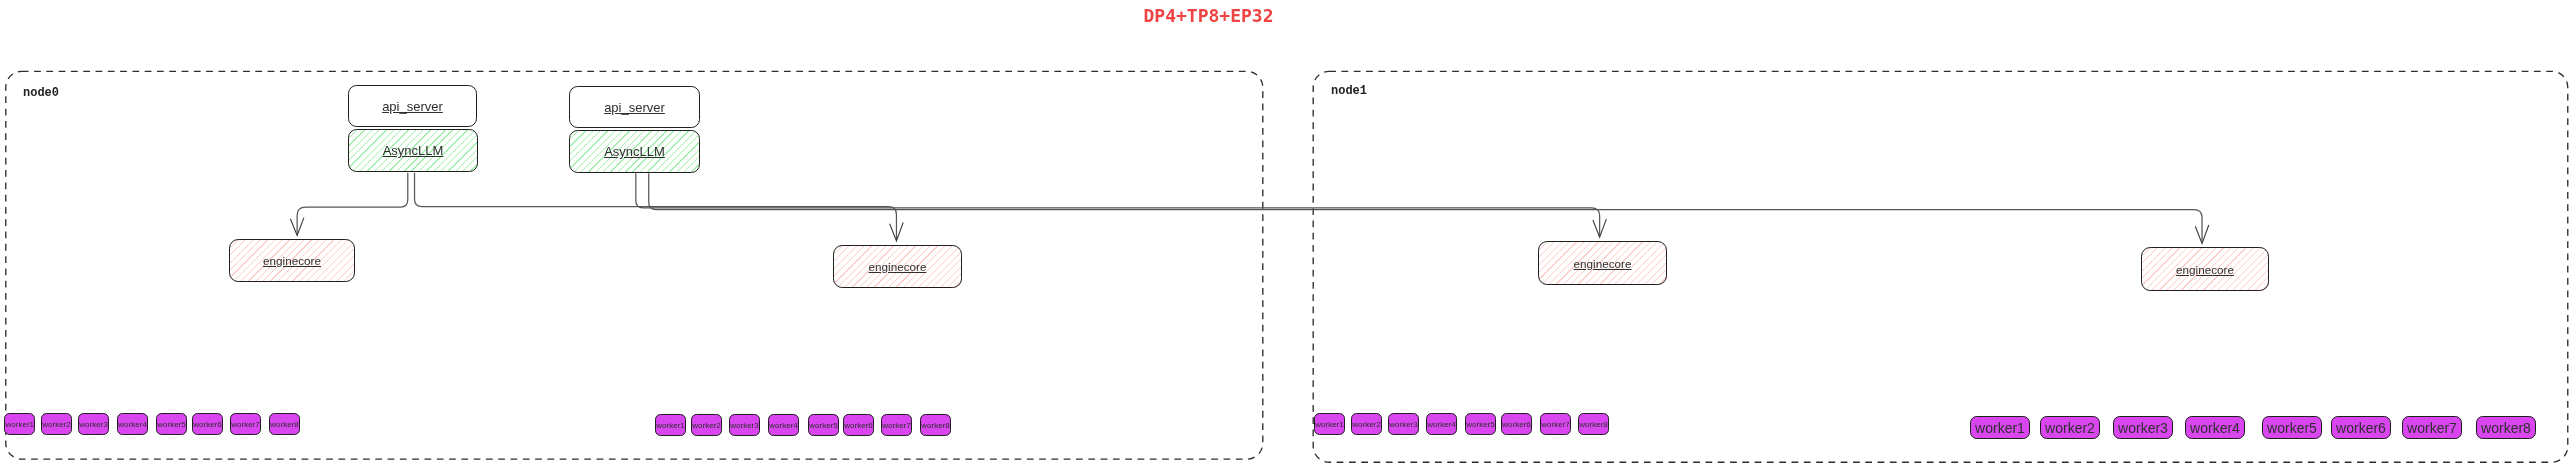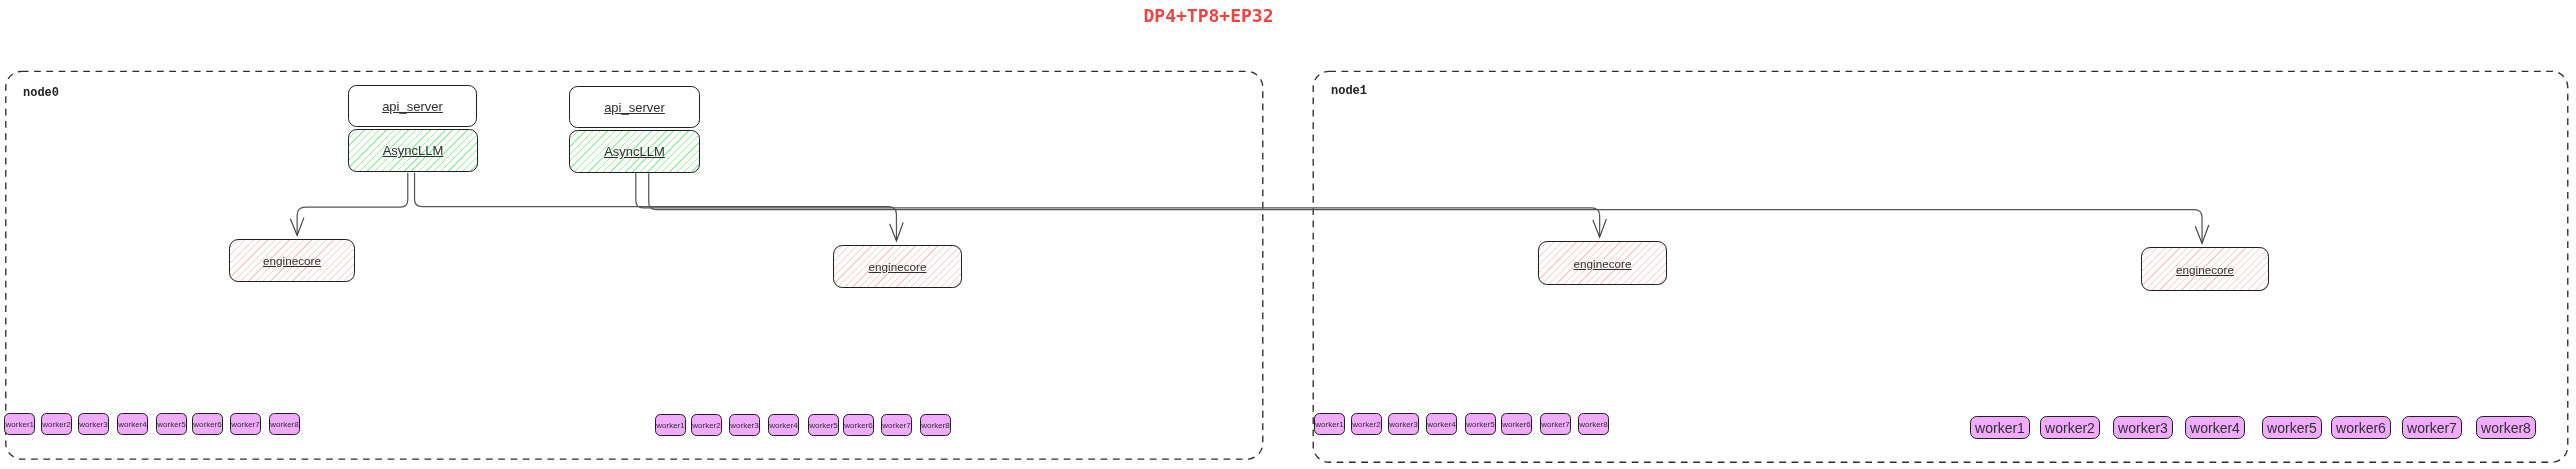--- a/index.html
+++ b/index.html
@@ -9,21 +9,21 @@
          font-family:"DejaVu Sans Mono",monospace;font-weight:bold;font-size:18px;color:#ef4444;}
   .node-label{position:absolute;font-family:Liberation Mono, monospace;font-weight:bold;
               font-size:12px;color:#222;}
   .box{position:absolute;display:flex;align-items:center;justify-content:center;
        border:1.5px solid #1f1f1f;background:#ffffff;box-sizing:border-box;text-decoration:underline;}
   .stackbox{border-radius:8.6px;font-size:13px;}
   .engine{border-radius:9.2px;font-size:11.7px;}
   .hatch-green{background:repeating-linear-gradient(135deg, rgba(140,233,154,.8) 0 1px, rgba(255,255,255,0) 1px 5.2px), #fdfffd;text-align:right;}
   .hatch-red{background:repeating-linear-gradient(135deg, rgba(245,169,160,.55) 0 0.9px, rgba(255,255,255,0) 0.9px 5.2px), #fffdfd;}
   .worker{position:absolute;width:31px;height:22px;border:1.2px solid #1f1f1f;border-radius:5.5px;
-          background:#f0abfc;display:flex;align-items:center;justify-content:center;font-size:8px;box-sizing:border-box;}
+          background:#d946ef;display:flex;align-items:center;justify-content:center;font-size:8px;box-sizing:border-box;}
   .worker-lg{width:60px;height:23px;border-radius:6.8px;font-size:14px;border-width:1.5px;}
   svg{position:absolute;left:0;top:0;}
 </style>
 </head>
 <body>
 
 <div id="canvas">
 
   <svg width="2576" height="469" viewBox="0 0 4188 763">
 

